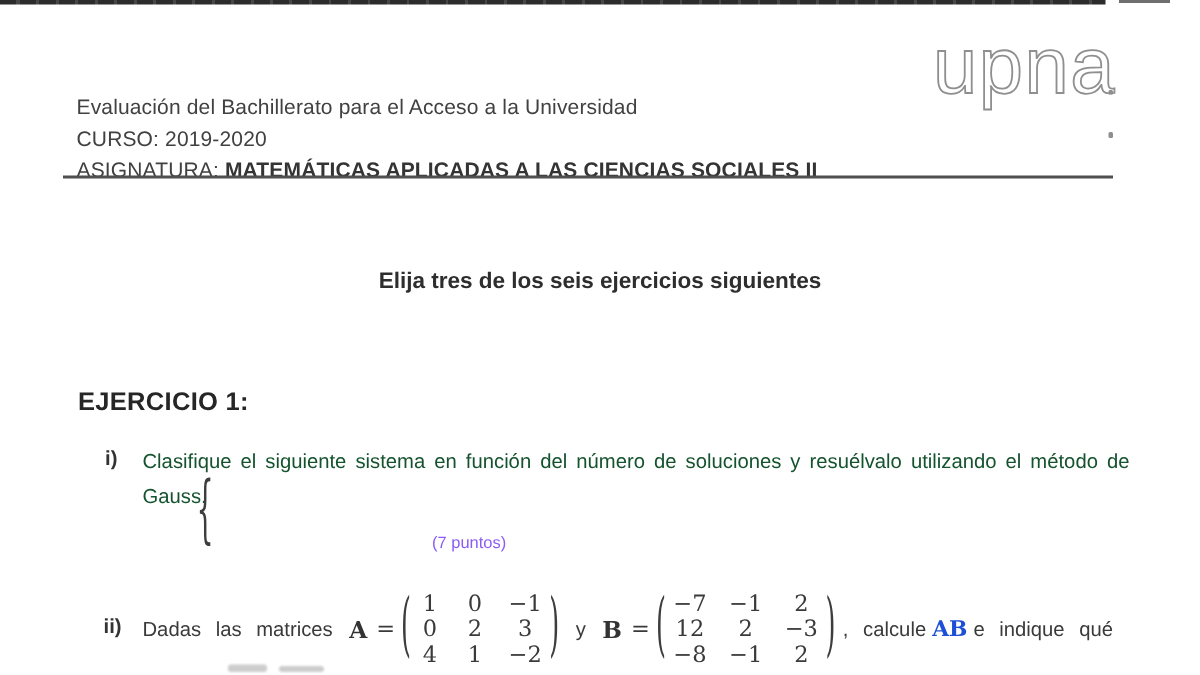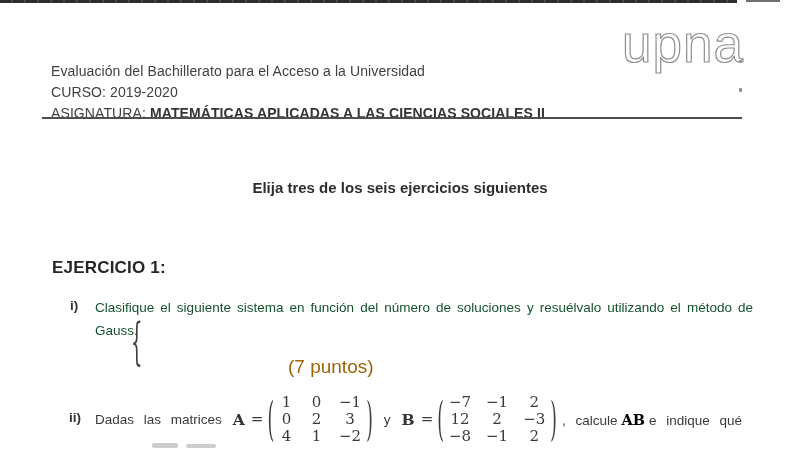--- a/index.html
+++ b/index.html
@@ -36,35 +36,35 @@
   .m2{left:69px;top:410px;}
   .itext{left:95px;top:297px;width:658px;font-size:13.5px;line-height:22.5px;color:#14532d;}
   .itext .full{text-align:justify;text-align-last:justify;}
 
   
   .system{left:131px;top:333px;display:flex;align-items:center;gap:6px;}
   .brace{display:inline-block;font-family:"DejaVu Serif",serif;font-size:18px;line-height:1;
     transform:scaleY(2.75);transform-origin:center;color:#3d3d3d;}
   .eqs{display:flex;flex-direction:column;}
   .eq{font-family:"DejaVu Serif",serif;font-style:italic;font-size:15.5px;line-height:17.5px;color:#3a3a3a;}
-  .points{left:288px;top:356px;font-size:19px;color:#a16207;}
+  .points{left:288px;top:356px;font-size:11px;color:#8b5cf6;}
 
   
   .iirow{left:95px;top:390px;height:58px;display:flex;align-items:center;gap:11px;white-space:nowrap;}
   .sans{font-size:13.5px;color:#3a3a3a;word-spacing:6px;}
   .matwrap{display:inline-flex;align-items:center;gap:2px;}
   .mname{font-family:"DejaVu Serif",serif;font-weight:bold;font-size:15.5px;color:#333;}
   .meq{font-family:"DejaVu Serif",serif;font-size:15px;margin:0 2px 0 4px;color:#3a3a3a;}
   .paren{display:inline-block;font-family:"DejaVu Serif",serif;font-size:17px;line-height:1;
     transform:scaleY(2.75);transform-origin:center;color:#3d3d3d;}
   .cells{display:grid;grid-template-columns:repeat(3,minmax(15px,auto));column-gap:15px;
     justify-items:center;font-family:"DejaVu Serif",serif;font-size:15px;line-height:17px;
     color:#3a3a3a;margin:0 3px;}
   .outro{margin-left:-6px;}
-  .mbold{font-family:"DejaVu Serif",serif;font-weight:bold;font-style:normal;font-size:14.5px;margin:0 4px;color:#000000;}
+  .mbold{font-family:"DejaVu Serif",serif;font-weight:bold;font-style:normal;font-size:14.5px;margin:0 4px;color:#1d4ed8;}
 </style>
 </head>
 <body>
 
 <div class="page">
 
   <div class="abs scan-top-a"></div>
   <div class="abs scan-top-b"></div>
   <div class="abs scan-corner"></div>
   <div class="abs speck" style="left:739px;top:60px;width:3px;height:3px;"></div>

